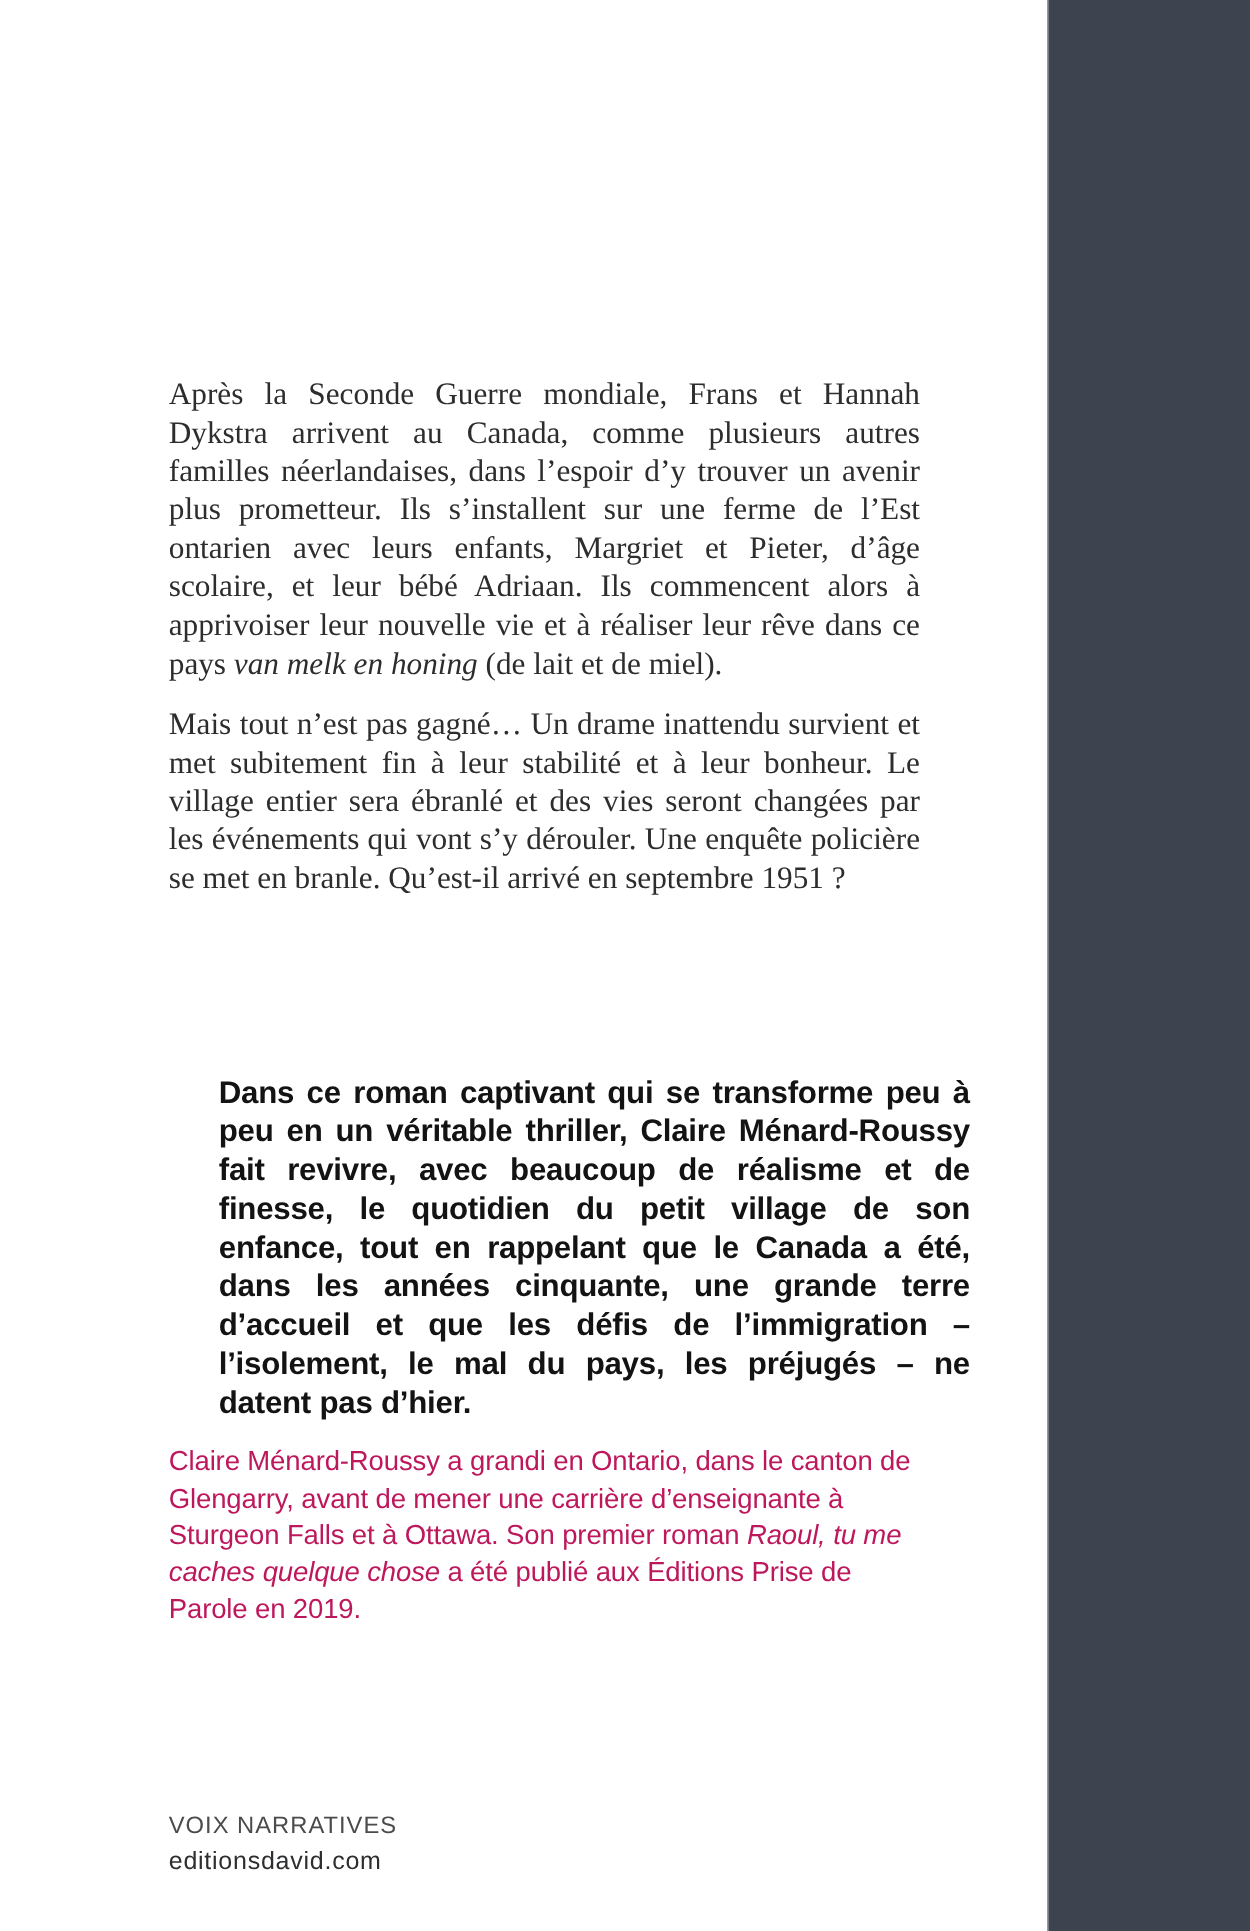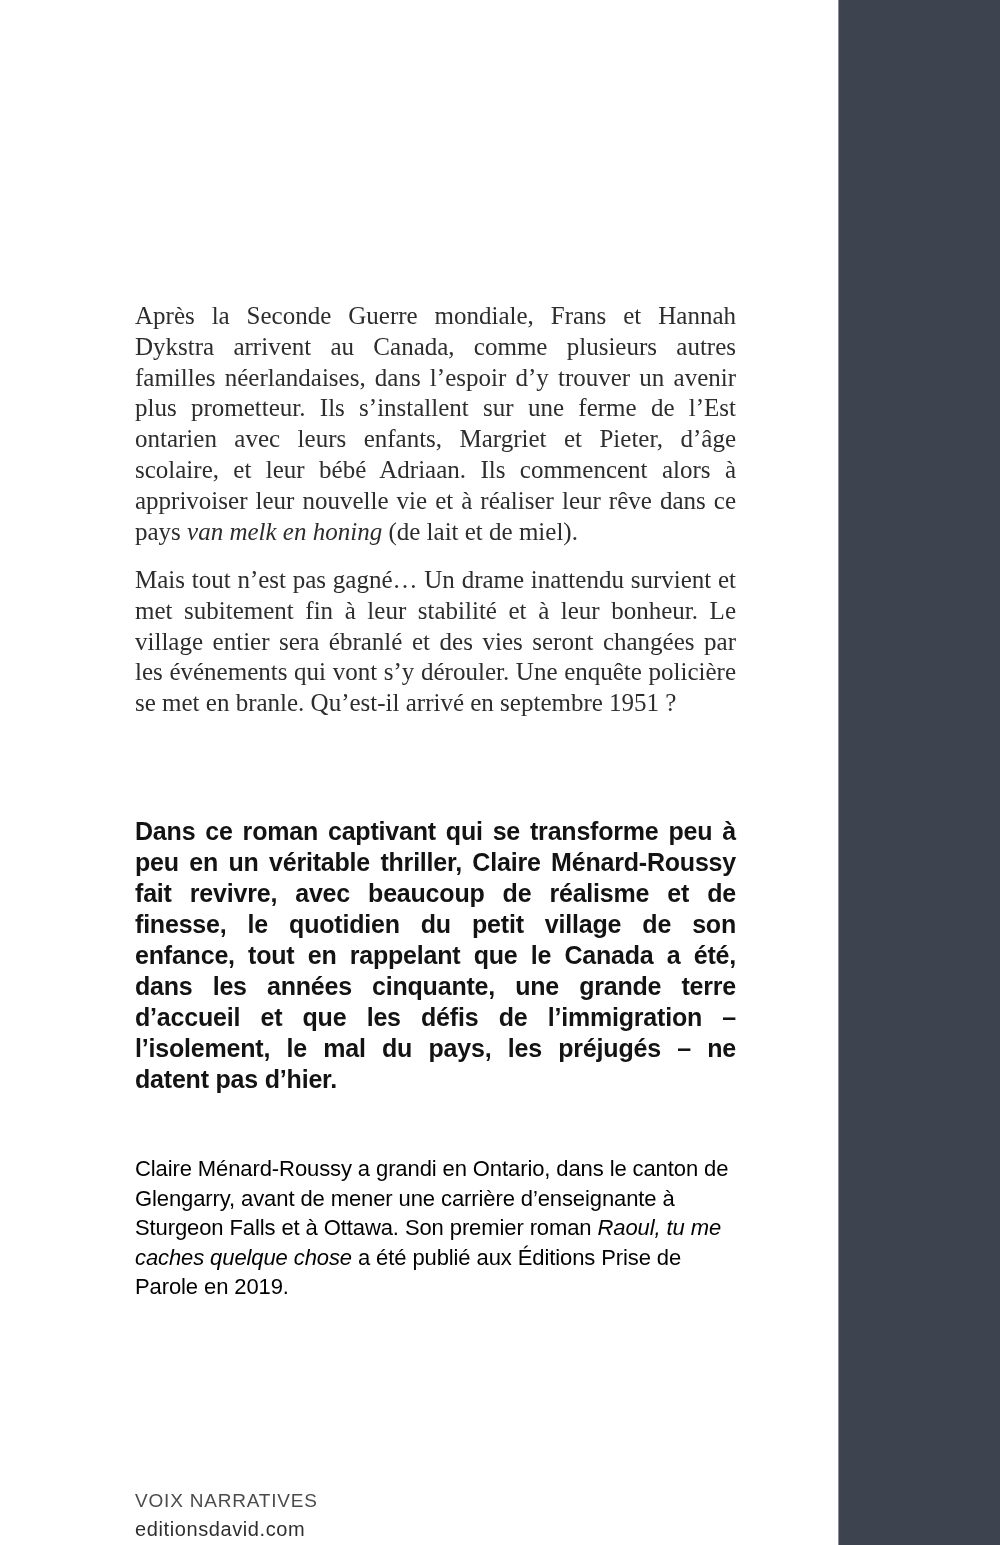--- a/index.html
+++ b/index.html
@@ -35,52 +35,52 @@
     font-size: 25px;
     line-height: 30.8px;
     text-align: justify;
     color: #2e2d2e;
   }
 
   .p1 { top: 276px; }
   .p2 { top: 540px; }
 
   .blurb {
-    top: 791px;
+    top: 834px;
     font-family: "Liberation Sans", sans-serif;
     font-weight: 700;
     font-size: 25px;
     line-height: 31px;
     letter-spacing: -0.2px;
     text-align: justify;
     color: #131313;
+    margin-left: 40px;
   }
 
   .bio {
     top: 1132px;
     font-family: "Liberation Sans", sans-serif;
     font-size: 22px;
     line-height: 29.5px;
     letter-spacing: -0.1px;
     text-align: left;
-    color: #000000;
+    color: #be185d;
   }
 
   .footer {
     position: absolute;
     left: 135px;
     top: 1447px;
     font-family: "Liberation Sans", sans-serif;
   }
   .footer .collection {
     font-size: 19px;
     letter-spacing: 0.8px;
     color: #4a4b4d;
     line-height: 28px;
-    margin-top: 40px;
   }
   .footer .site {
     font-size: 20px;
     font-weight: 400;
     letter-spacing: 0.6px;
     color: #2d2e30;
     line-height: 28px;
   }
 
   em { font-style: italic; }

